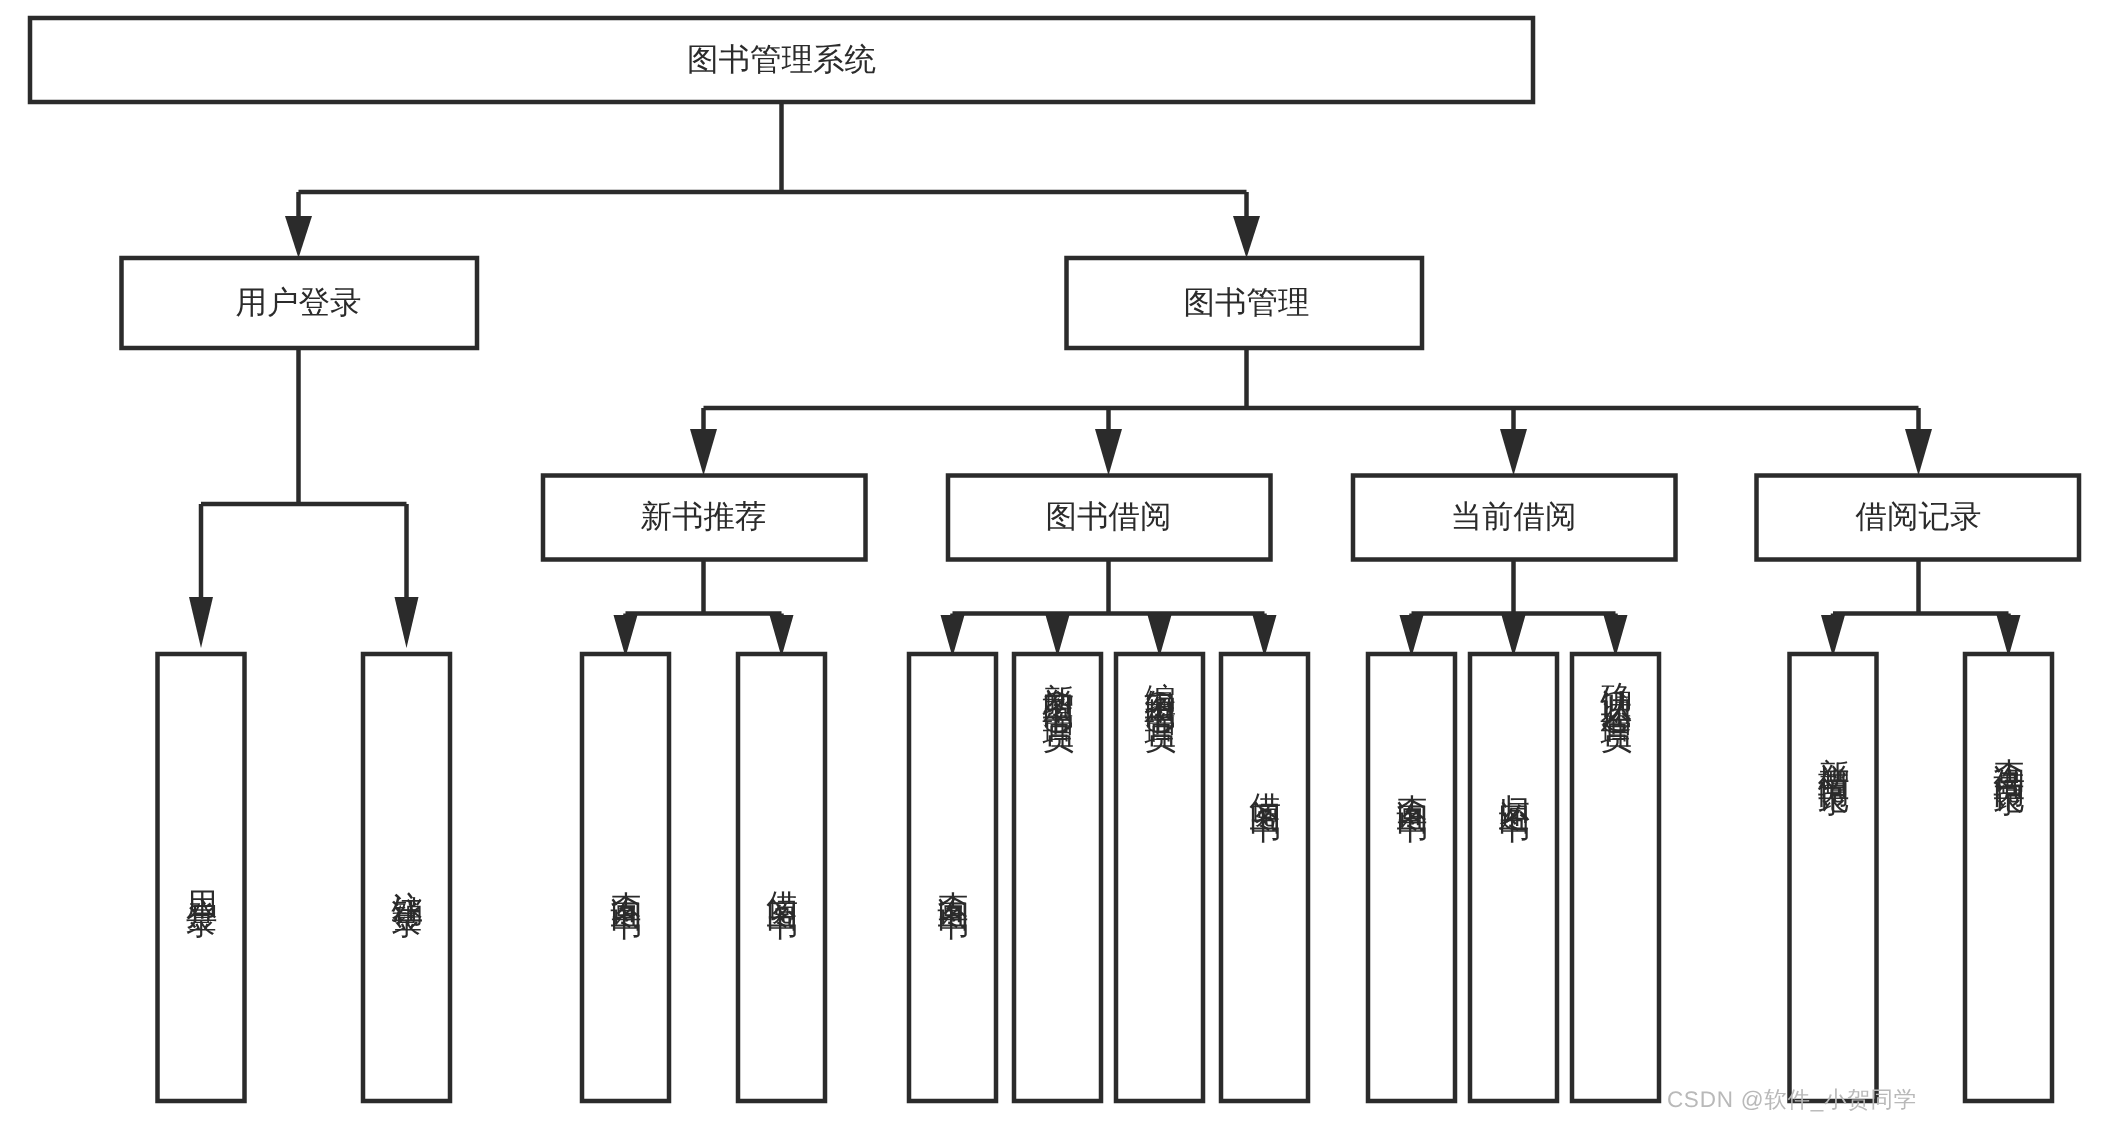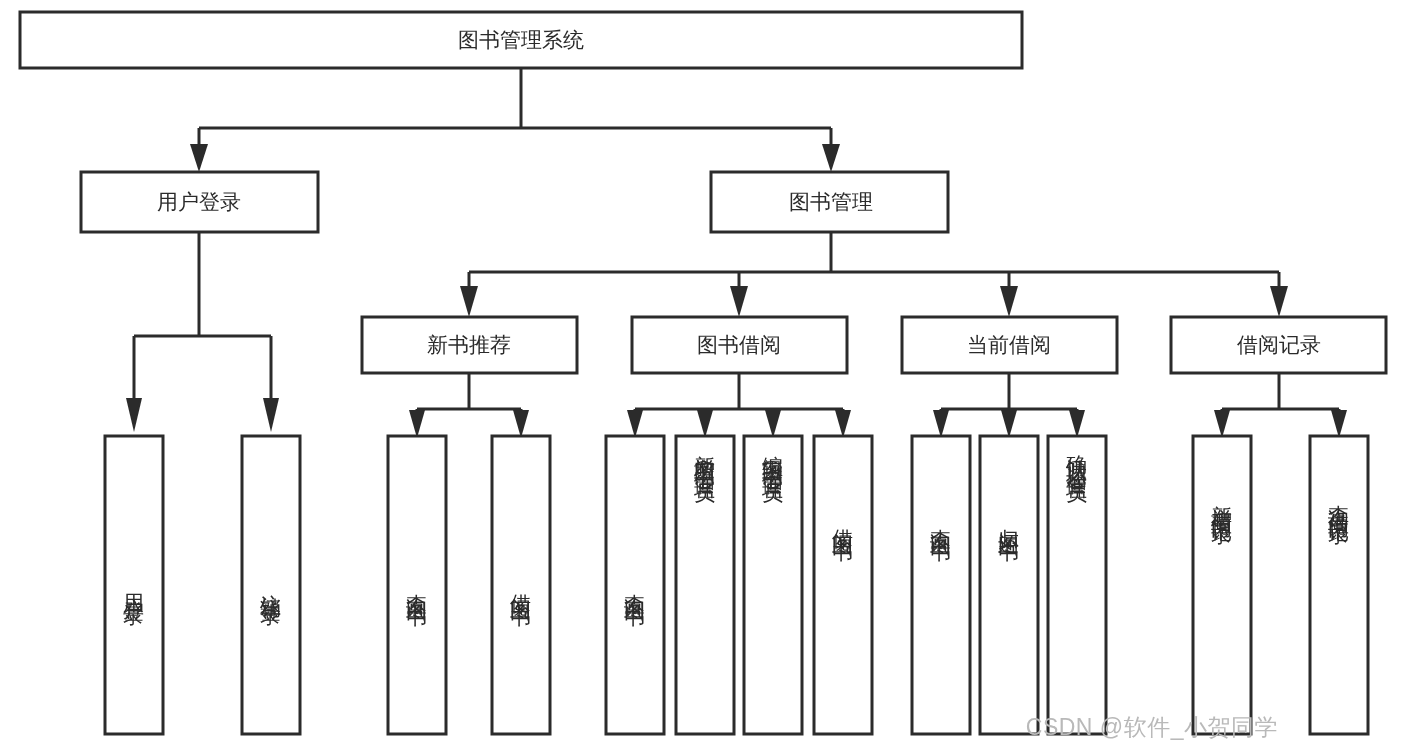--- a/index.html
+++ b/index.html
@@ -51,21 +51,21 @@
     font-family: "Liberation Sans", "DejaVu Sans", sans-serif;
     font-size: 21px;
     fill: #2b2b2b;
     text-anchor: middle;
   }
   .watermark {
     position: absolute;
     right: 8px;
     bottom: 4px;
     font-family: "Liberation Sans", "DejaVu Sans", sans-serif;
-    font-size: 23px;
+    font-size: 15px;
     color: #b9b9b9;
     white-space: nowrap;
     letter-spacing: 0.5px;
   }
 </style>
 </head>
 <body>
 
 <div id="diagram-root">
 

